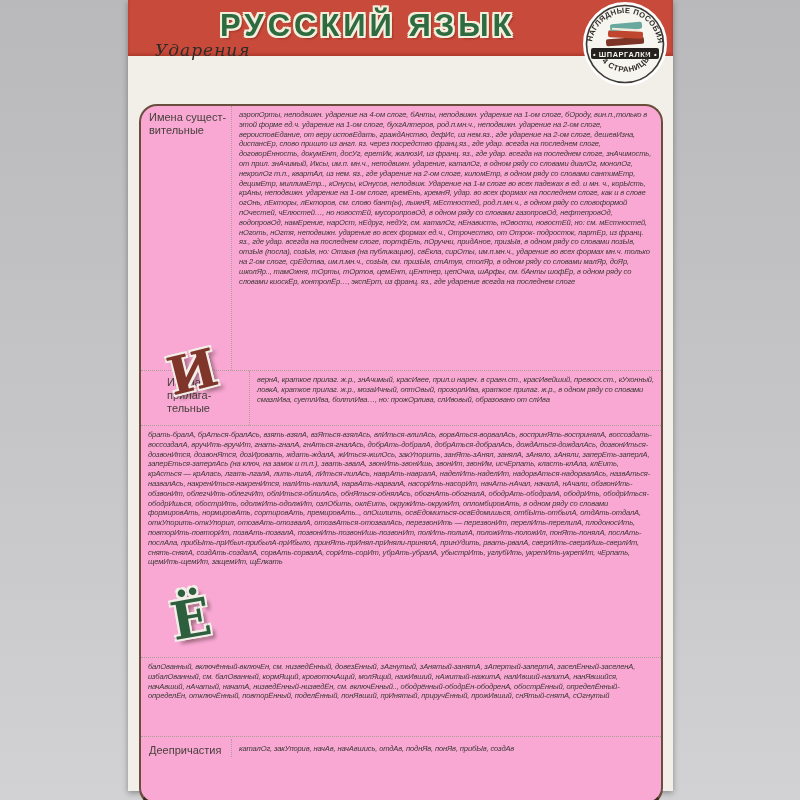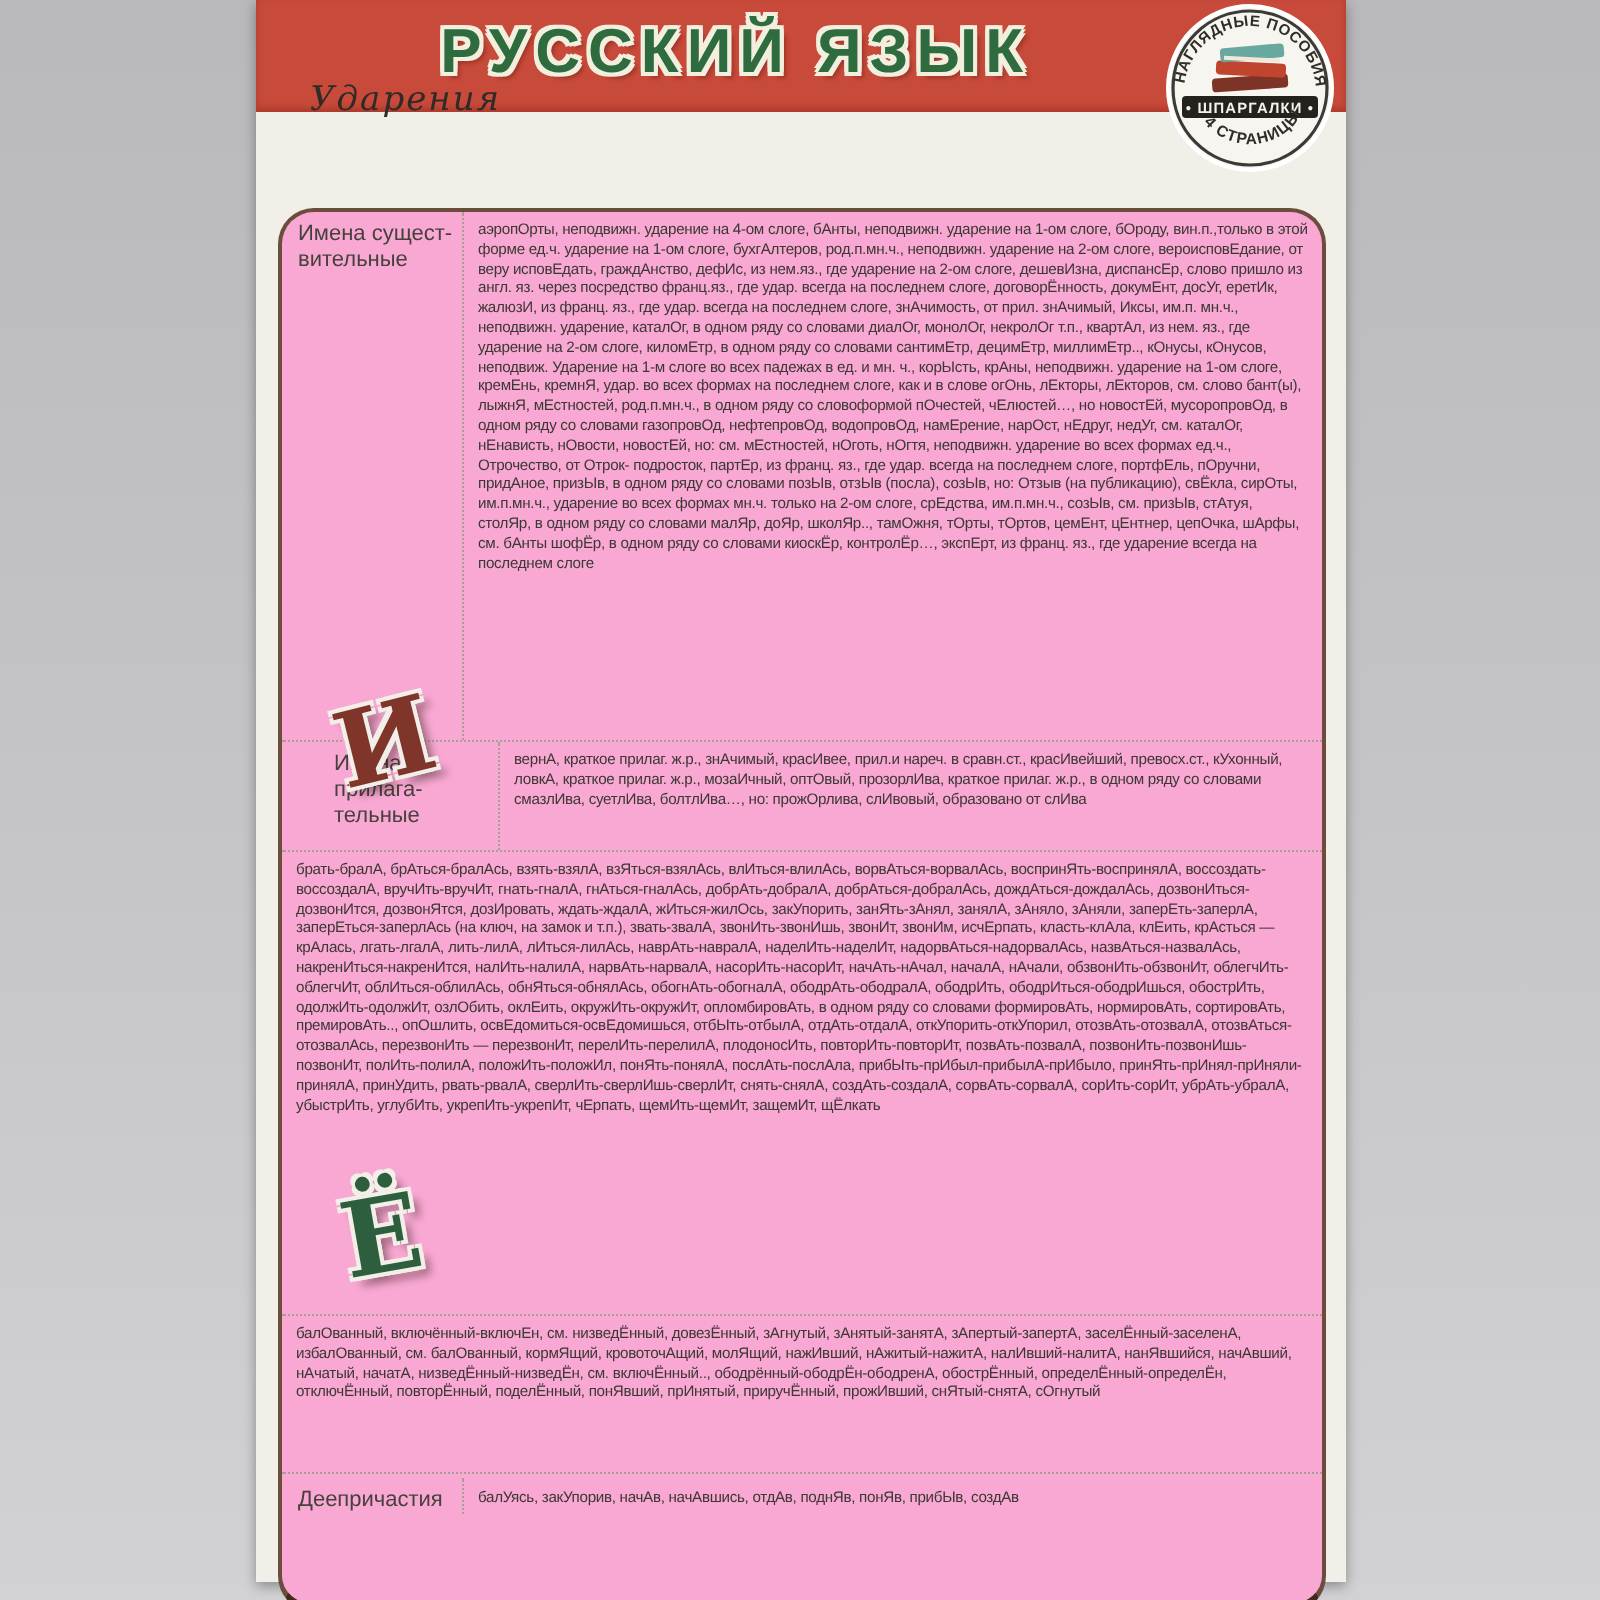--- a/index.html
+++ b/index.html
@@ -21,21 +21,21 @@
     letter-spacing:1px;}
   .card{position:absolute;left:11px;top:104px;width:520px;height:696px;
     border:2px solid #6a4d3d;border-bottom:4px solid #41291e;border-radius:18px;
     overflow:hidden;display:flex;flex-direction:column;background:#f9a8d4;}
   .row{display:flex;overflow:hidden;}
   .row + .row{border-top:1px dotted #a89f94;}
   .cell-label{width:80px;flex:0 0 80px;padding:5px 2px 0 8px;border-right:1px dotted #a89f94;
     font-size:11px;line-height:13px;color:#46413b;white-space:pre-line;}
   .cell-text{flex:1;padding:4px 7px 2px 7px;font-size:7.6px;line-height:9.8px;
     letter-spacing:-0.15px;color:#3c3834;white-space:pre-line;overflow:hidden;
-    text-align:left;}
+    text-align:left;font-style:italic;}
   .r1{height:264px;} .r2{height:54px;padding-left:18px;} .r3{height:231px;} .r4{height:78px;}
   .r5{height:22px;align-items:center;} .r6{flex:1;}
   .big-letter{position:absolute;font-family:"DejaVu Serif", serif;font-weight:bold;
     font-size:52px;line-height:52px;
     text-shadow:-2px -2px 0 #f2efe9,2px -2px 0 #f2efe9,-2px 2px 0 #f2efe9,2px 2px 0 #f2efe9,
       4px 5px 4px rgba(40,20,10,0.45);}
   .letter-i{left:27px;top:240px;color:#80352a;transform:rotate(-14deg);}
   .letter-yo{left:30px;top:487px;color:#2d5f3e;transform:rotate(-10deg);}
   .badge text{font-family:"Liberation Sans", sans-serif;}
 </style>
@@ -93,21 +93,21 @@
       <div class="row r3">
         <div class="cell-text">брать-бралА, брАться-бралАсь, взять-взялА, взЯться-взялАсь, влИться-влилАсь, ворвАться-ворвалАсь, воспринЯть-воспринялА, воссоздать-воссоздалА, вручИть-вручИт, гнать-гналА, гнАться-гналАсь, добрАть-добралА, добрАться-добралАсь, дождАться-дождалАсь, дозвонИться-дозвонИтся, дозвонЯтся, дозИровать, ждать-ждалА, жИться-жилОсь, закУпорить, занЯть-зАнял, занялА, зАняло, зАняли, заперЕть-заперлА, заперЕться-заперлАсь (на ключ, на замок и т.п.), звать-звалА, звонИть-звонИшь, звонИт, звонИм, исчЕрпать, класть-клАла, клЕить, крАсться — крАлась, лгать-лгалА, лить-лилА, лИться-лилАсь, наврАть-навралА, наделИть-наделИт, надорвАться-надорвалАсь, назвАться-назвалАсь, накренИться-накренИтся, налИть-налилА, нарвАть-нарвалА, насорИть-насорИт, начАть-нАчал, началА, нАчали, обзвонИть-обзвонИт, облегчИть-облегчИт, облИться-облилАсь, обнЯться-обнялАсь, обогнАть-обогналА, ободрАть-ободралА, ободрИть, ободрИться-ободрИшься, обострИть, одолжИть-одолжИт, озлОбить, оклЕить, окружИть-окружИт, опломбировАть, в одном ряду со словами формировАть, нормировАть, сортировАть, премировАть.., опОшлить, освЕдомиться-освЕдомишься, отбЫть-отбылА, отдАть-отдалА, откУпорить-откУпорил, отозвАть-отозвалА, отозвАться-отозвалАсь, перезвонИть — перезвонИт, перелИть-перелилА, плодоносИть, повторИть-повторИт, позвАть-позвалА, позвонИть-позвонИшь-позвонИт, полИть-полилА, положИть-положИл, понЯть-понялА, послАть-послАла, прибЫть-прИбыл-прибылА-прИбыло, принЯть-прИнял-прИняли-принялА, принУдить, рвать-рвалА, сверлИть-сверлИшь-сверлИт, снять-снялА, создАть-создалА, сорвАть-сорвалА, сорИть-сорИт, убрАть-убралА, убыстрИть, углубИть, укрепИть-укрепИт, чЕрпать, щемИть-щемИт, защемИт, щЁлкать</div>
       </div>
 
       <div class="row r4">
         <div class="cell-text">балОванный, включённый-включЕн, см. низведЁнный, довезЁнный, зАгнутый, зАнятый-занятА, зАпертый-запертА, заселЁнный-заселенА, избалОванный, см. балОванный, кормЯщий, кровоточАщий, молЯщий, нажИвший, нАжитый-нажитА, налИвший-налитА, нанЯвшийся, начАвший, нАчатый, начатА, низведЁнный-низведЁн, см. включЁнный.., ободрённый-ободрЁн-ободренА, обострЁнный, определЁнный-определЁн, отключЁнный, повторЁнный, поделЁнный, понЯвший, прИнятый, приручЁнный, прожИвший, снЯтый-снятА, сОгнутый</div>
       </div>
 
       <div class="row r5">
         <div class="cell-label">Деепричастия</div>
-        <div class="cell-text">балУясь, закУпорив, начАв, начАвшись, отдАв, поднЯв, понЯв, прибЫв, создАв</div>
+        <div class="cell-text">каталОг, закУпорив, начАв, начАвшись, отдАв, поднЯв, понЯв, прибЫв, создАв</div>
       </div>
 
 
       <div class="big-letter letter-i">И</div>
       <div class="big-letter letter-yo">Ё</div>
     </div>
 
   </div>
 </div>
 

